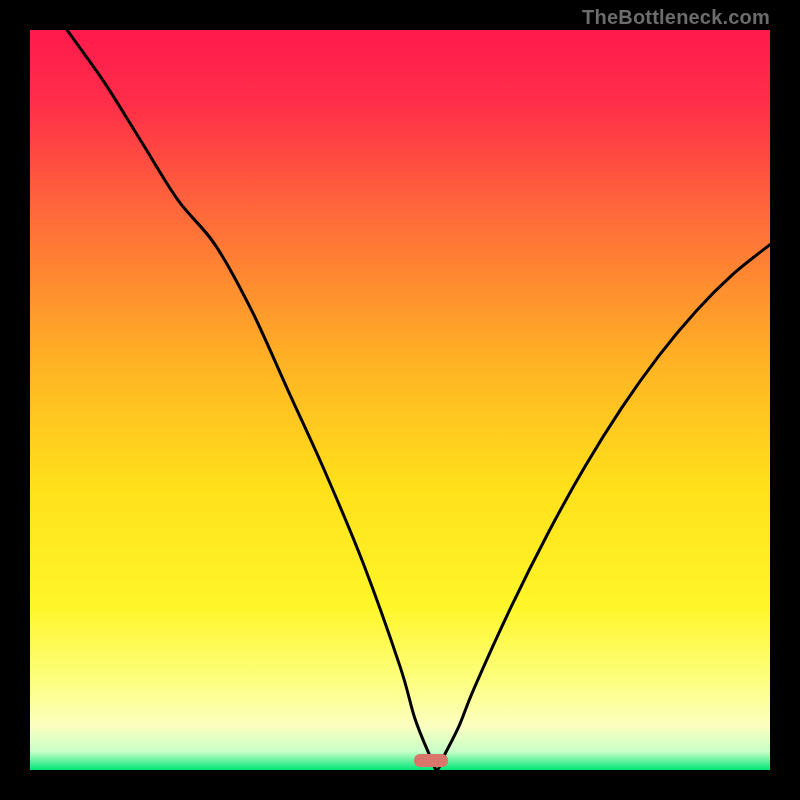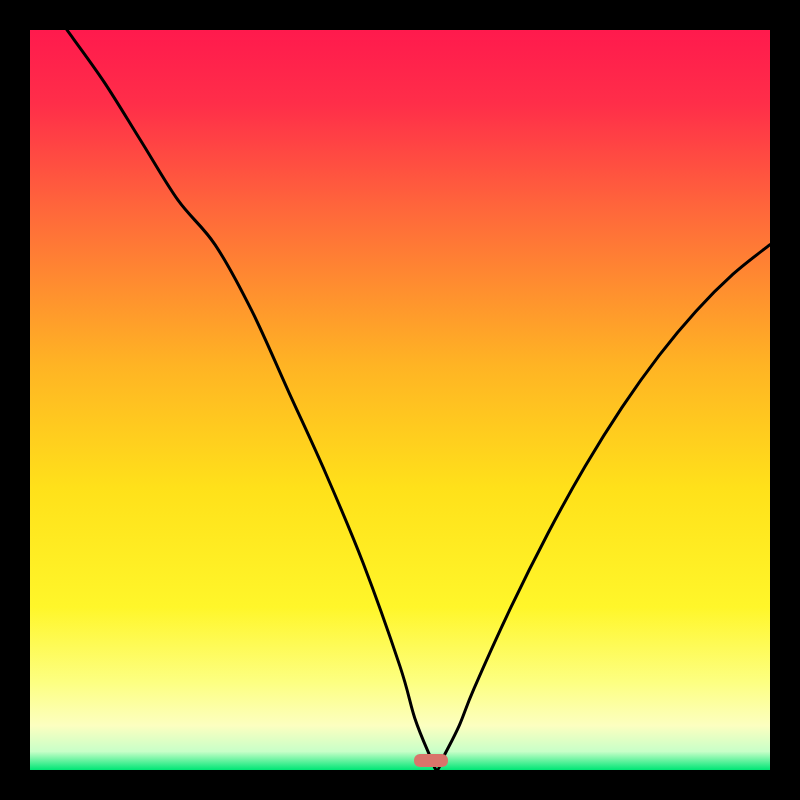--- a/index.html
+++ b/index.html
@@ -46,20 +46,21 @@
     color: #6c6c6c;
     font-weight: 600;
     letter-spacing: 0.2px;
   }
 </style>
 </head>
 <body>
 
 <div class="frame">
 
+  <div class="watermark">TheBottleneck.com</div>
 
   <div class="plot">
 
     <svg class="gradient" viewBox="0 0 740 740" preserveAspectRatio="none">
       <defs>
         <linearGradient id="bg" x1="0" y1="0" x2="0" y2="1">
             <stop offset="0%" stop-color="#ff1a4d"></stop>
             <stop offset="10%" stop-color="#ff2e49"></stop>
             <stop offset="25%" stop-color="#ff6a3a"></stop>
             <stop offset="45%" stop-color="#ffb324"></stop>

